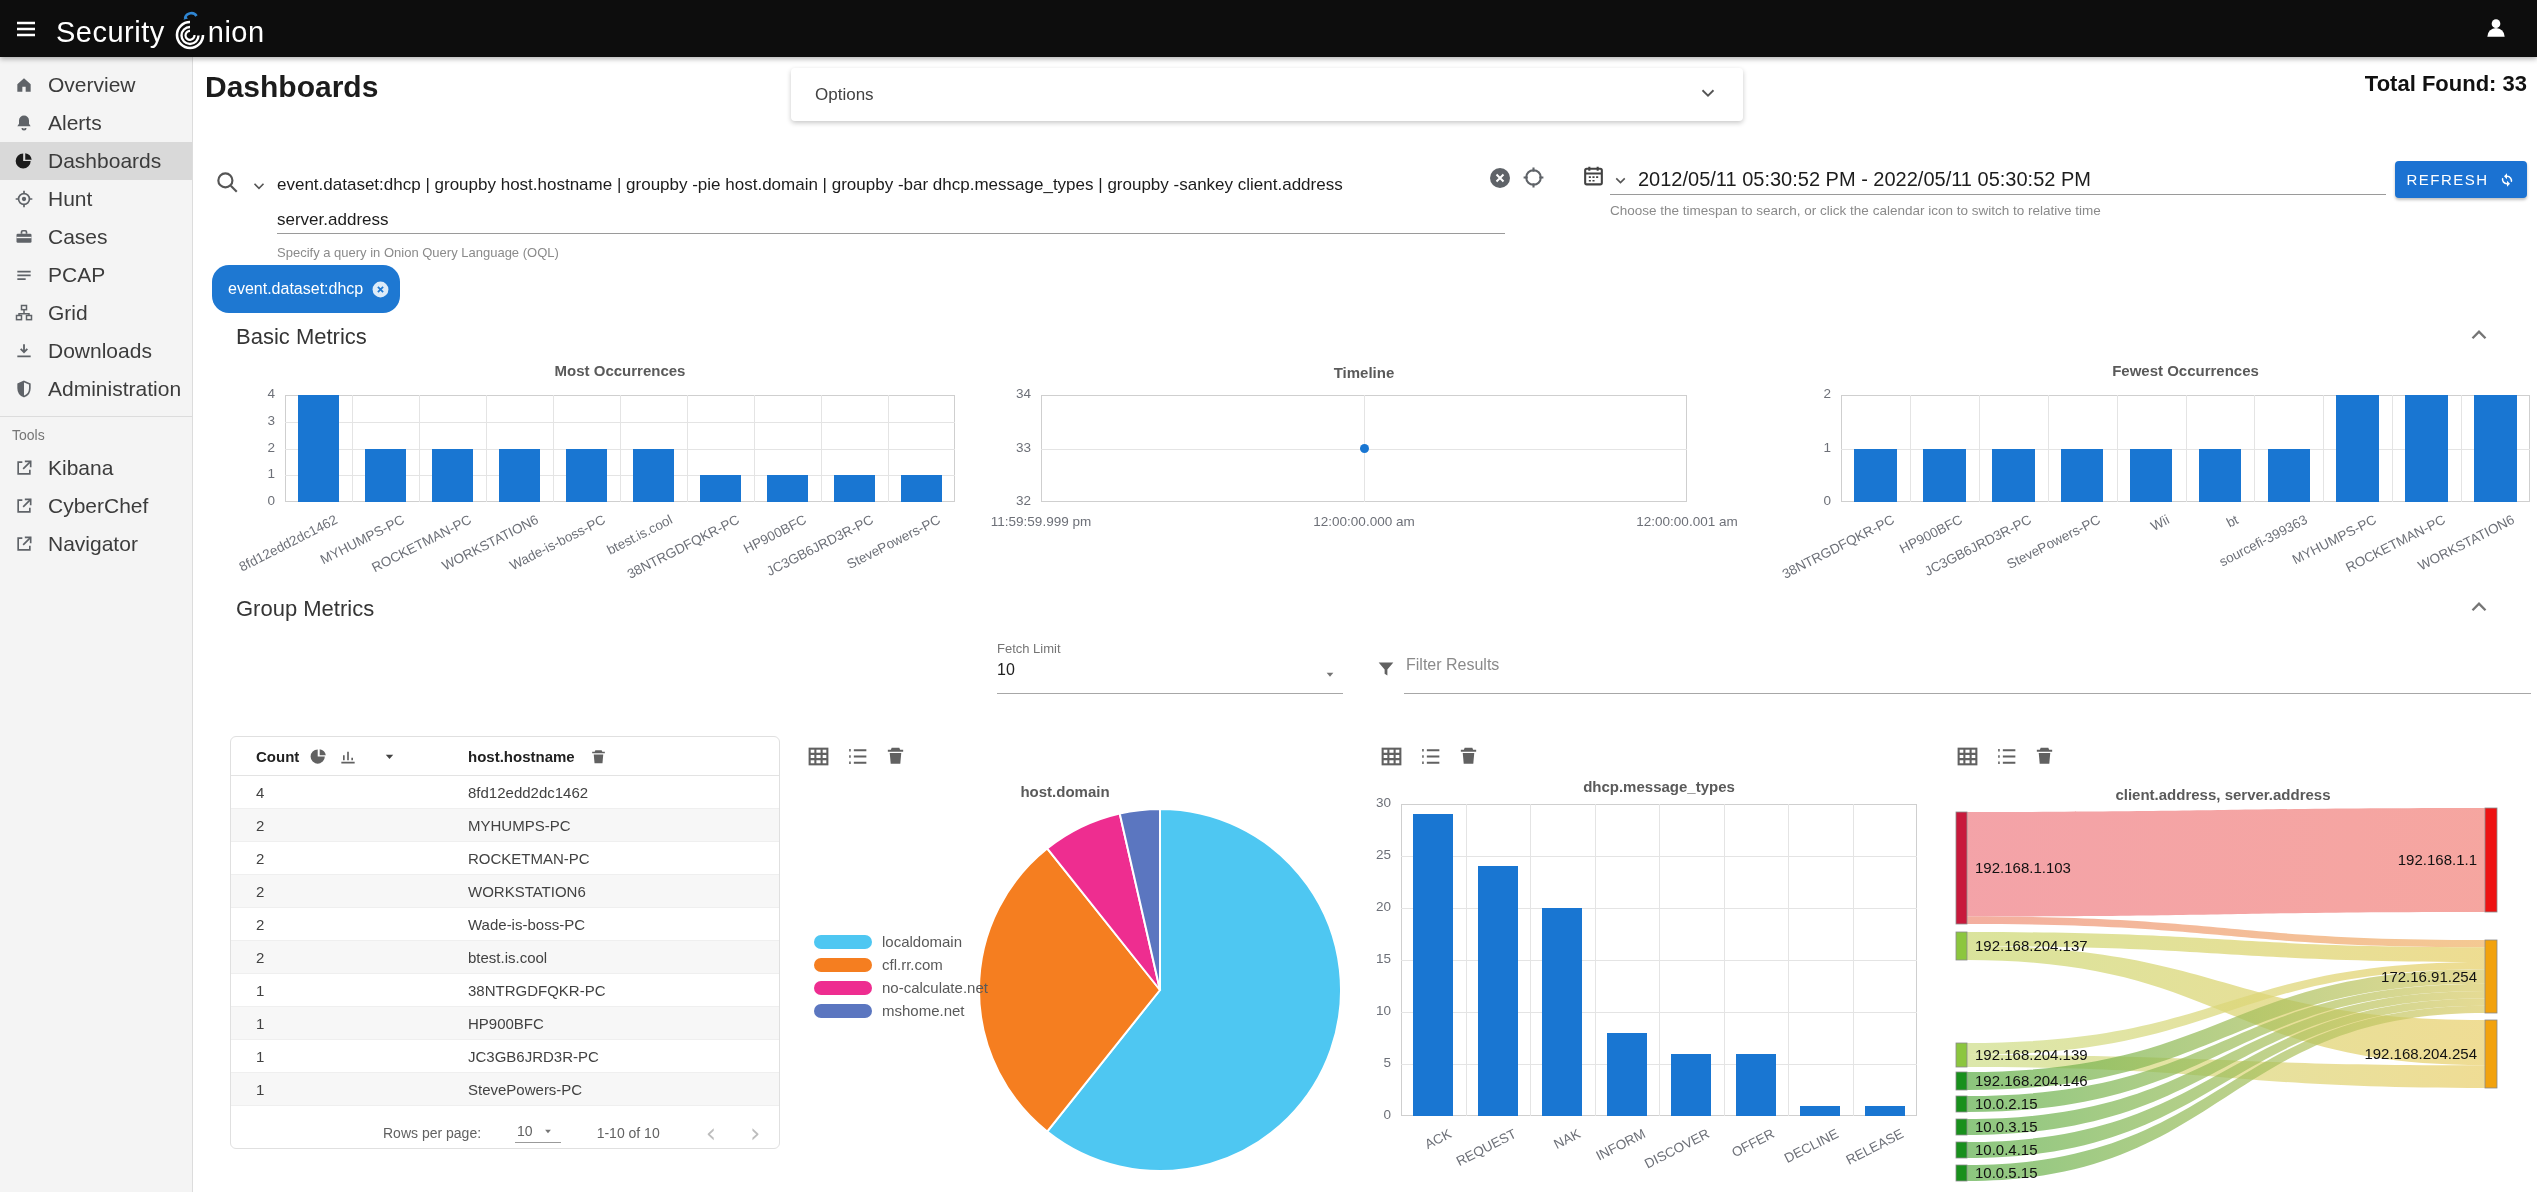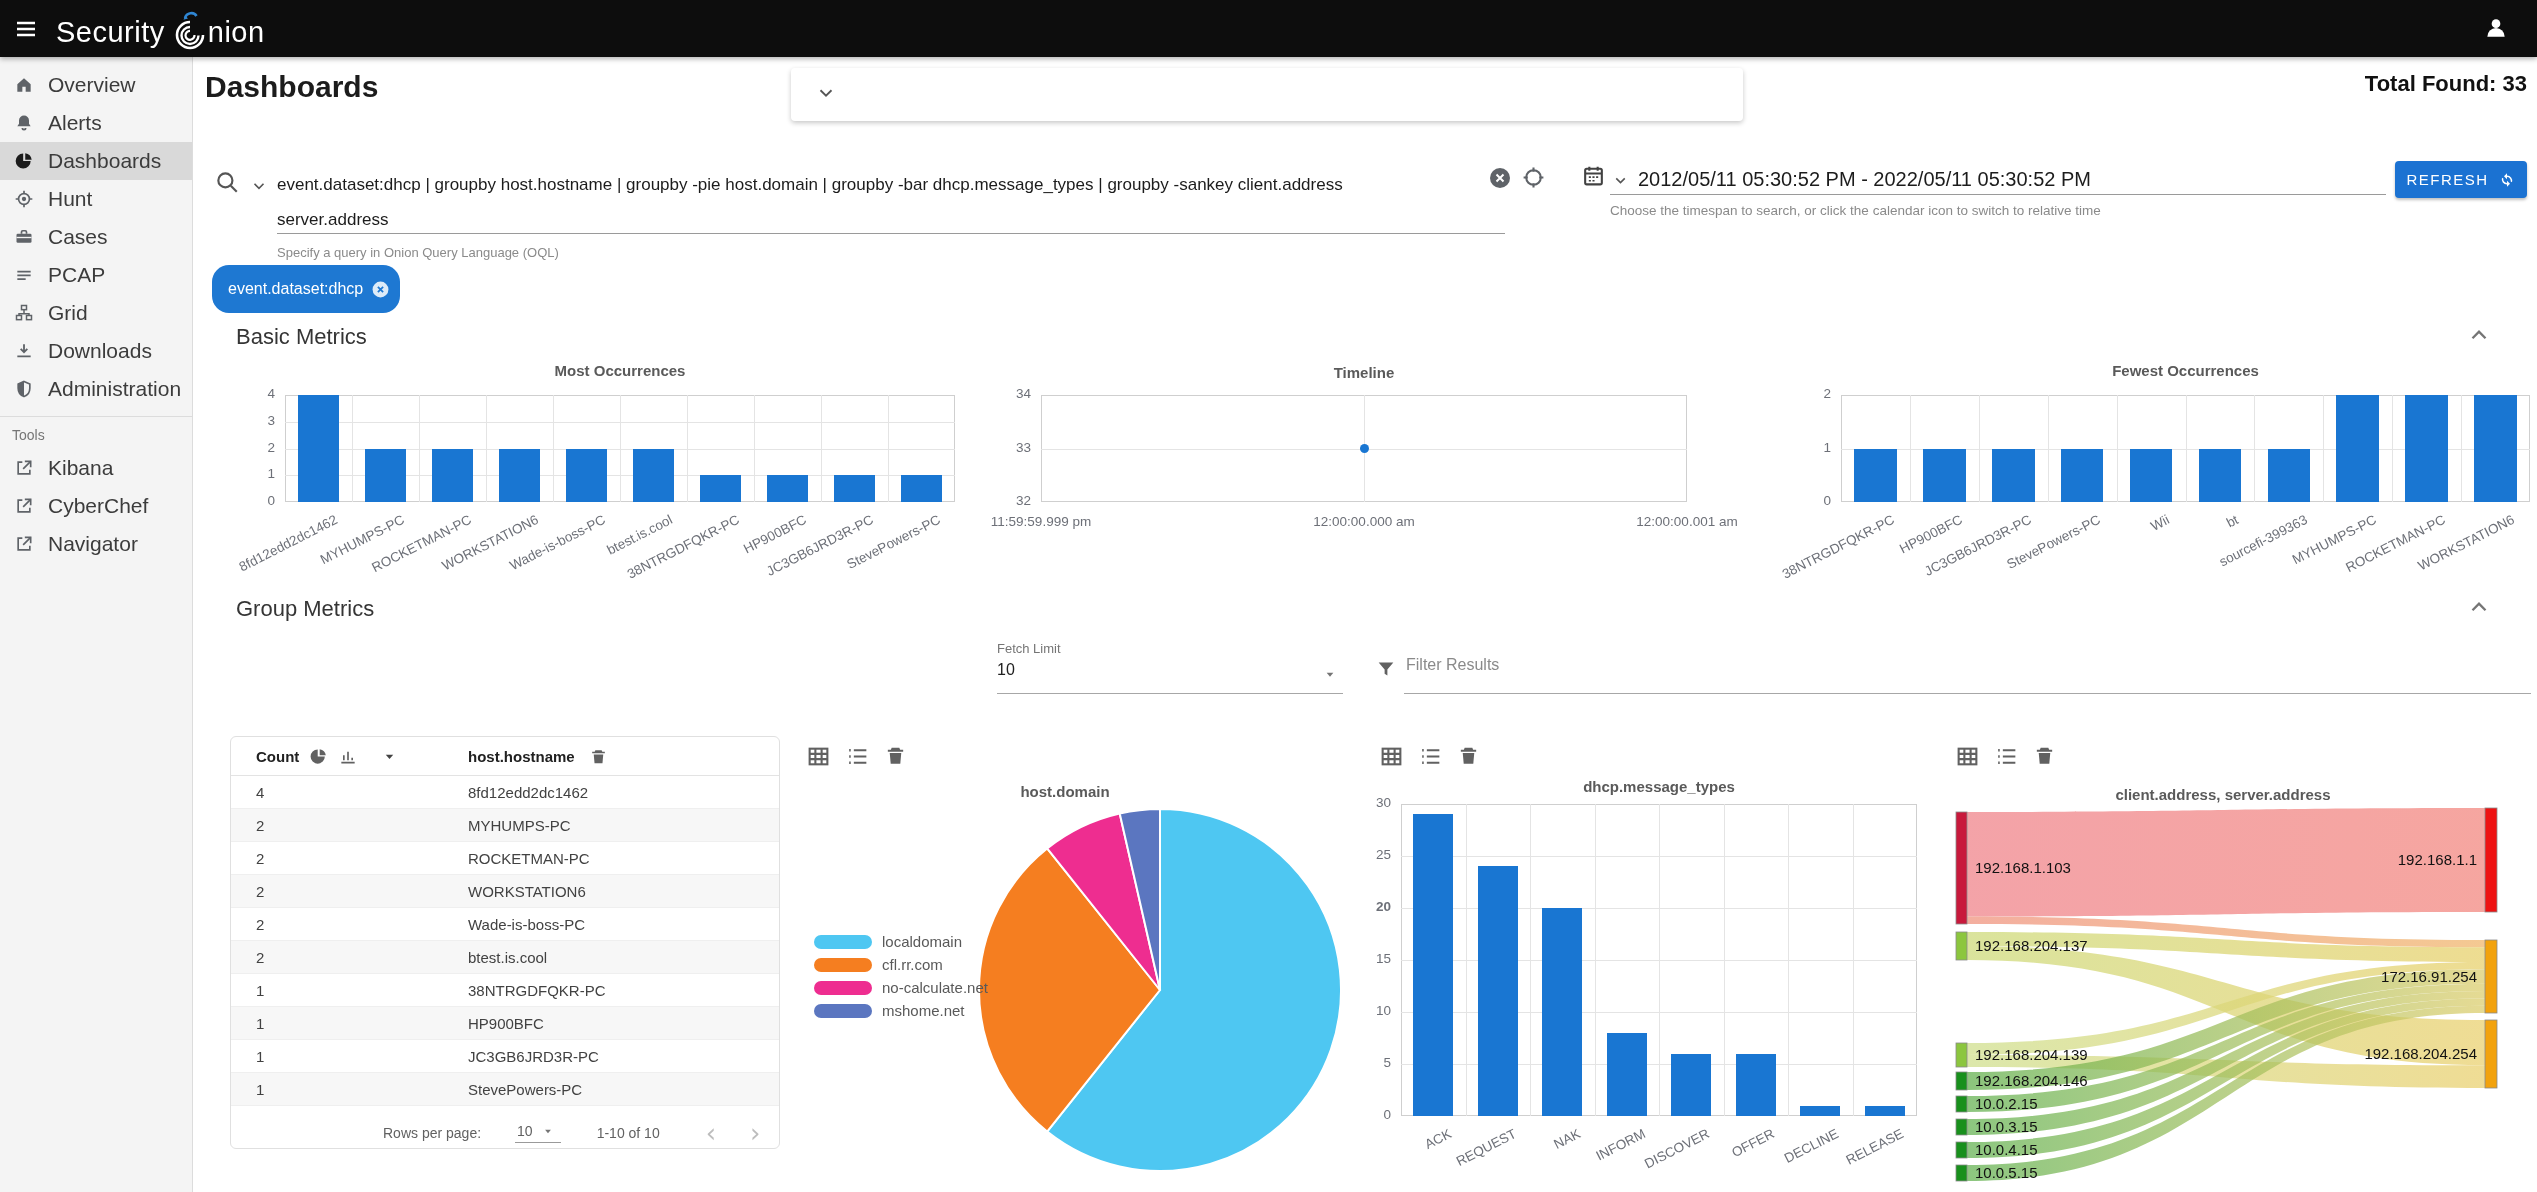--- a/index.html
+++ b/index.html
@@ -188,20 +188,21 @@
           <path d="M10 5H5v14h14v-5"></path>
           <path d="M13 4h7v7"></path>
           <path d="M20 4l-9 9"></path>
         </svg></span>
       <span class="sl">Navigator</span>
     </div>
   </nav>
 
 <h1 id="page-title" style="margin:0;">Dashboards</h1>
 <div id="options-card">
+  <span id="options-label">Options</span>
   <span>
     <svg viewBox="0 0 24 24" width="22" height="22" fill="none" stroke="#555" stroke-width="2">
         <path d="M6 9l6 6 6-6"></path>
       </svg>
   </span>
 </div>
 <div id="total-found">Total Found: 33</div>
 
 <span class="abs" style="left:214px;top:169px;width:26px;height:26px;">
   <svg viewBox="0 0 24 24" width="26" height="26" fill="none" stroke="#555" stroke-width="2">
@@ -522,21 +523,21 @@
     </svg>
     <div style="position: absolute; left: 1401px; top: 804px; width: 516px; height: 312px; border: 1px solid rgb(207, 207, 207); box-sizing: border-box;"></div>
     <div style="position: absolute; left: 1347px; top: 1107px; width: 44px; text-align: right; font-size: 13.5px; color: rgb(109, 112, 120);">0</div>
     <div style="position: absolute; left: 1401px; top: 1064px; width: 516px; height: 1px; background: rgb(228, 228, 228);"></div>
     <div style="position: absolute; left: 1347px; top: 1055px; width: 44px; text-align: right; font-size: 13.5px; color: rgb(109, 112, 120);">5</div>
     <div style="position: absolute; left: 1401px; top: 1012px; width: 516px; height: 1px; background: rgb(228, 228, 228);"></div>
     <div style="position: absolute; left: 1347px; top: 1003px; width: 44px; text-align: right; font-size: 13.5px; color: rgb(109, 112, 120);">10</div>
     <div style="position: absolute; left: 1401px; top: 960px; width: 516px; height: 1px; background: rgb(228, 228, 228);"></div>
     <div style="position: absolute; left: 1347px; top: 951px; width: 44px; text-align: right; font-size: 13.5px; color: rgb(109, 112, 120);">15</div>
     <div style="position: absolute; left: 1401px; top: 908px; width: 516px; height: 1px; background: rgb(228, 228, 228);"></div>
-    <div style="position: absolute; left: 1347px; top: 899px; width: 44px; text-align: right; font-size: 13.5px; color: rgb(109, 112, 120); font-weight: bold;">20</div>
+    <div style="position: absolute; left: 1347px; top: 899px; width: 44px; text-align: right; font-size: 13.5px; color: rgb(109, 112, 120);">20</div>
     <div style="position: absolute; left: 1401px; top: 856px; width: 516px; height: 1px; background: rgb(228, 228, 228);"></div>
     <div style="position: absolute; left: 1347px; top: 847px; width: 44px; text-align: right; font-size: 13.5px; color: rgb(109, 112, 120);">25</div>
     <div style="position: absolute; left: 1347px; top: 795px; width: 44px; text-align: right; font-size: 13.5px; color: rgb(109, 112, 120);">30</div>
     <div style="position: absolute; left: 1466px; top: 804px; width: 1px; height: 312px; background: rgb(228, 228, 228);"></div>
     <div style="position: absolute; left: 1530px; top: 804px; width: 1px; height: 312px; background: rgb(228, 228, 228);"></div>
     <div style="position: absolute; left: 1595px; top: 804px; width: 1px; height: 312px; background: rgb(228, 228, 228);"></div>
     <div style="position: absolute; left: 1659px; top: 804px; width: 1px; height: 312px; background: rgb(228, 228, 228);"></div>
     <div style="position: absolute; left: 1724px; top: 804px; width: 1px; height: 312px; background: rgb(228, 228, 228);"></div>
     <div style="position: absolute; left: 1788px; top: 804px; width: 1px; height: 312px; background: rgb(228, 228, 228);"></div>
     <div style="position: absolute; left: 1853px; top: 804px; width: 1px; height: 312px; background: rgb(228, 228, 228);"></div>

